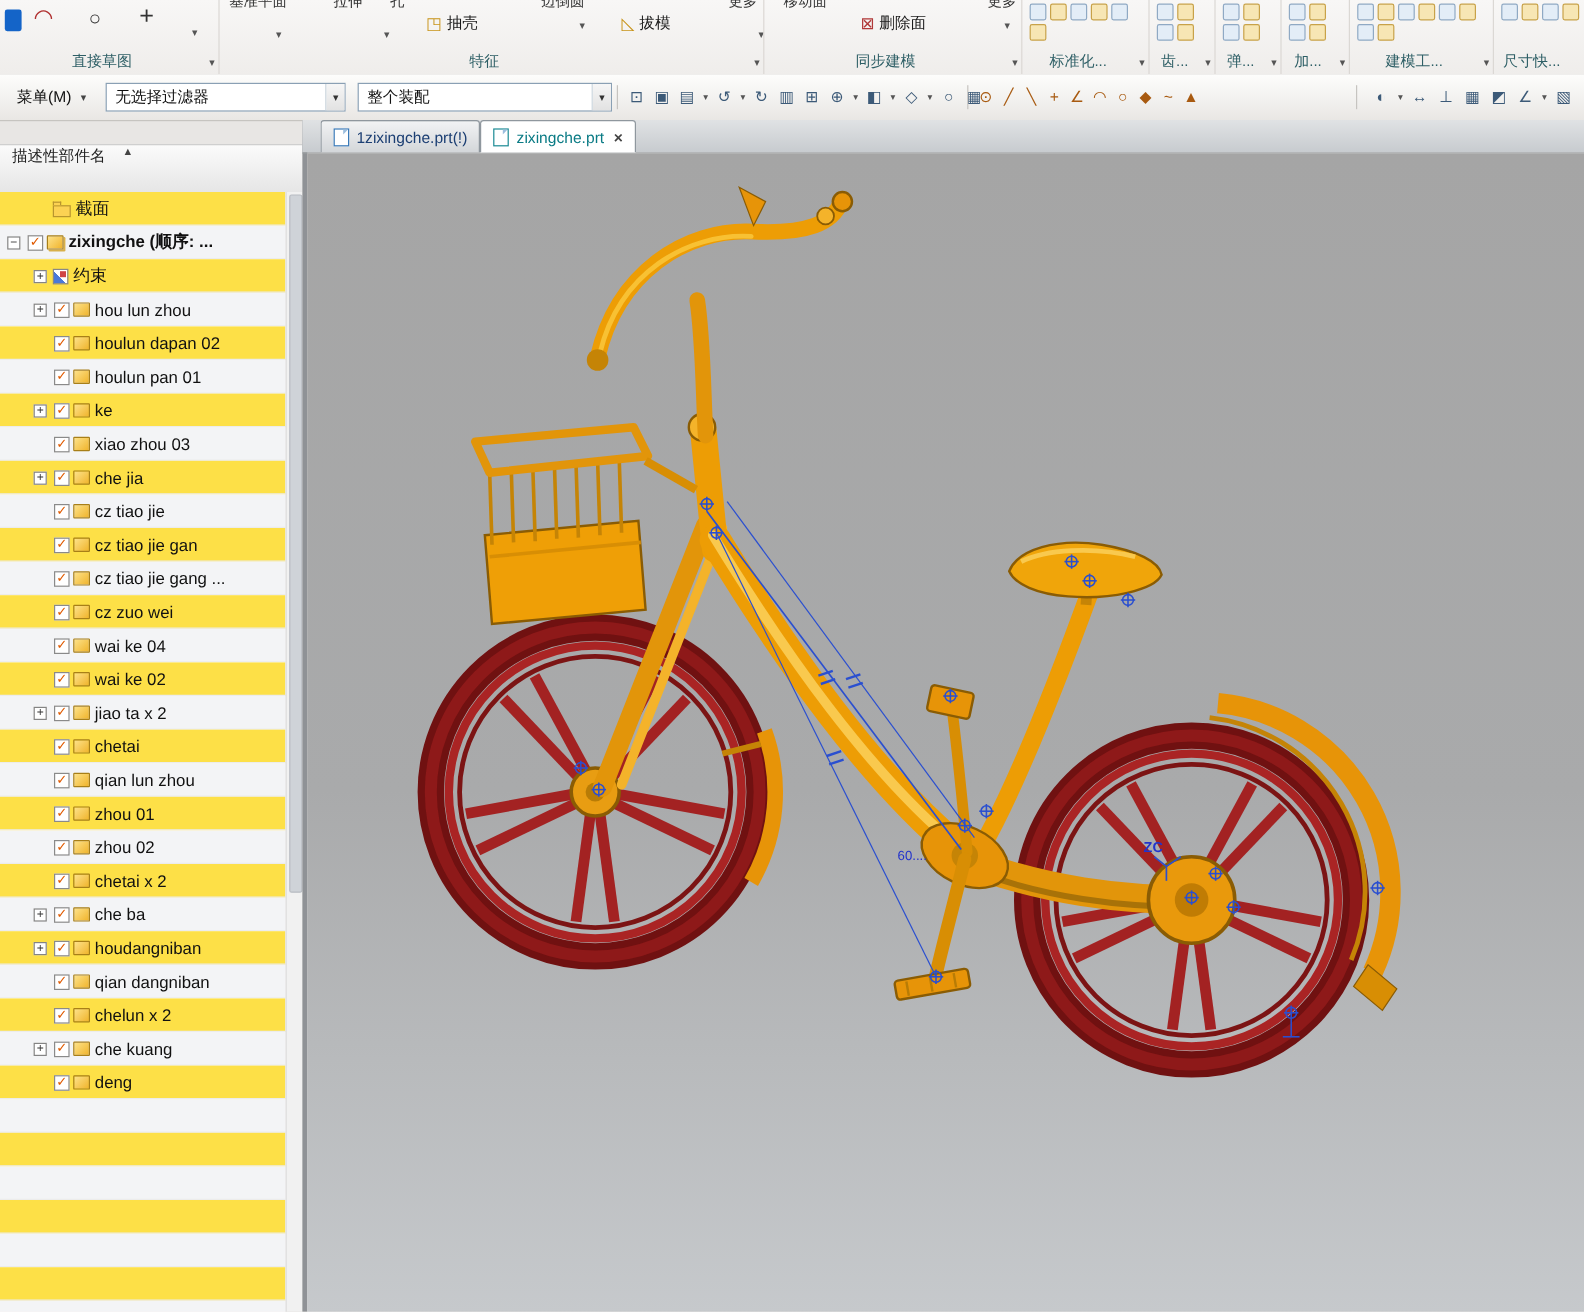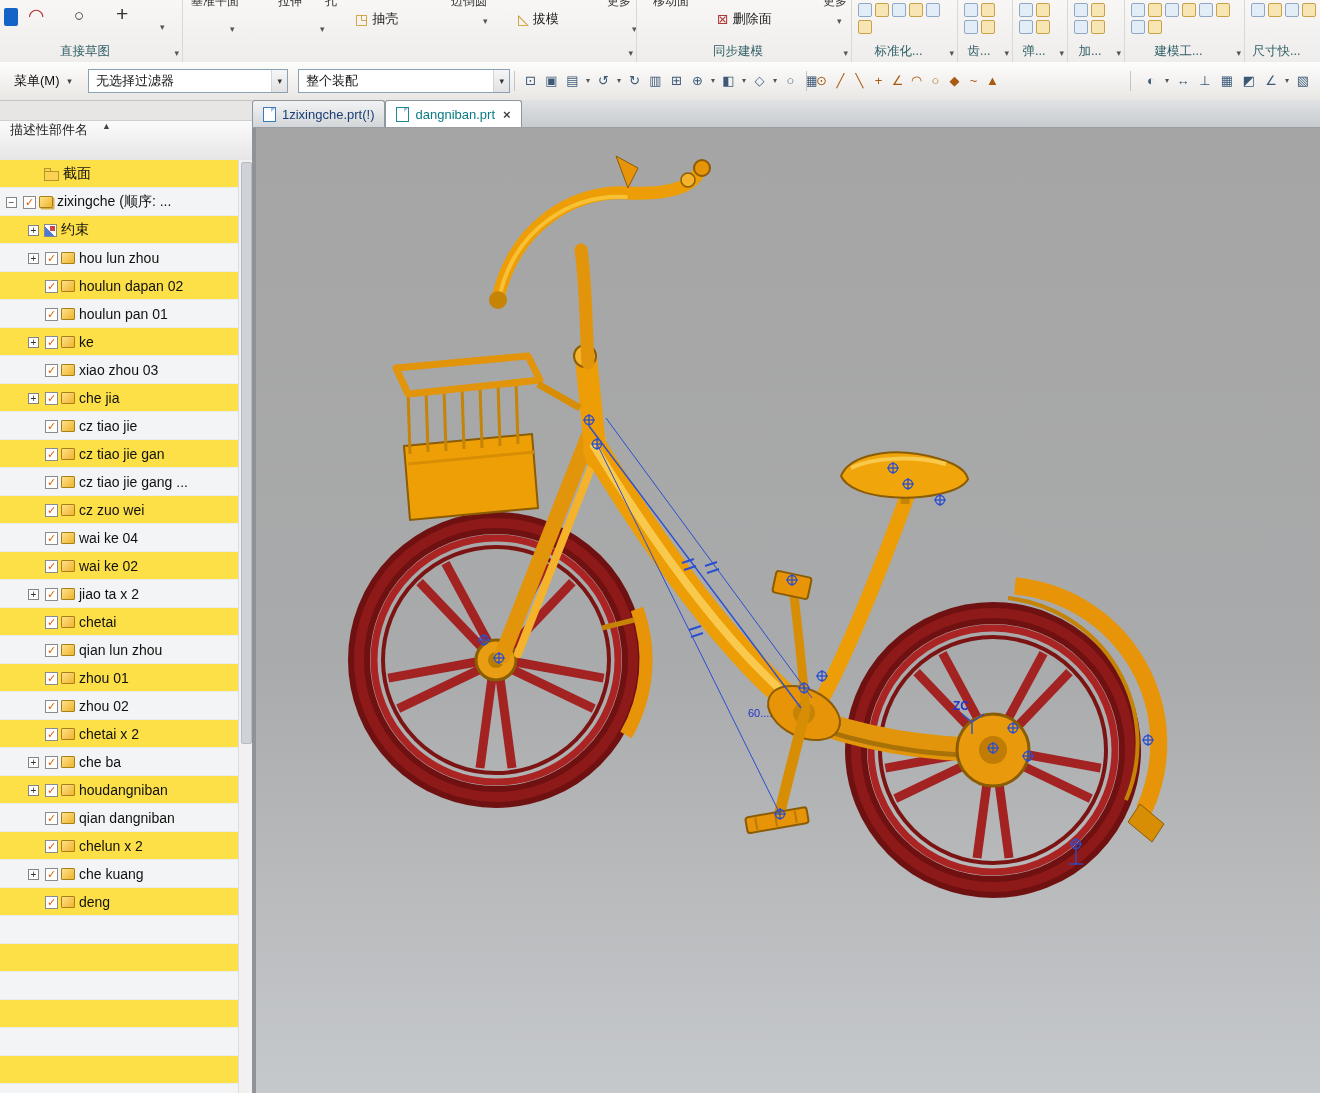--- a/index.html
+++ b/index.html
@@ -43,21 +43,21 @@
   #icons-left{left:520px;} #icons-snap{left:812px;} #icons-right{left:1140px;}
   .mi{width:21px;height:23px;line-height:23px;text-align:center;font-size:13px;color:#3c5a78;border-radius:2px;}
   #icons-right .mi{width:22px;}
   .mi-snap{width:19px;color:#a85a10;}
   .mi-caret{width:10px;line-height:23px;font-size:8px;color:#555;text-align:center;}
   .msep{position:absolute;top:9px;width:1px;height:20px;background:#c6c4c0;}
 
   
   .tabbar{position:absolute;left:252px;top:100px;width:1068px;height:28px;
     background:linear-gradient(#e0e2e4,#c7cbcf);border-bottom:1px solid #9a9da1;
-    display:flex;align-items:flex-end;padding-left:0;box-sizing:border-box;}
+    display:flex;align-items:flex-end;padding-left:15px;box-sizing:border-box;}
   .tab{height:27px;display:flex;align-items:center;gap:6px;padding:0 10px;font-size:13px;
     border:1px solid #8f979e;border-bottom:none;border-radius:3px 3px 0 0;box-sizing:border-box;}
   .tab.inactive{background:linear-gradient(#f2f3f4,#d3d6d9);color:#1c3f73;}
   .tab.active{background:#fff;color:#0a7b85;}
   .doc-icon{width:11px;height:13px;border:1px solid #3a7ab8;background:#fff;position:relative;}
   .doc-icon::after{content:"";position:absolute;right:0;top:0;border-left:4px solid #9cbede;border-bottom:4px solid transparent;}
   .doc-icon.teal{border-color:#1b8a94;}
   .tab-close{font-size:13px;font-weight:bold;color:#444;margin-left:2px;}
 
   
@@ -79,21 +79,21 @@
   .ticon{flex:none;margin-right:4px;}
   .icon-part,.icon-assembly{width:14px;height:12px;background:linear-gradient(135deg,#fde28a,#f0b42c);
     border:1px solid #a87f18;border-radius:1px;box-sizing:border-box;}
   .icon-assembly{box-shadow:1.5px 1.5px 0 #d8b04a;}
   .icon-folder{width:15px;height:10px;background:#fcd253;border:1px solid #b8962e;position:relative;margin-top:3px;box-sizing:border-box;}
   .icon-folder::before{content:"";position:absolute;top:-4px;left:-1px;width:7px;height:3px;background:#fcd253;border:1px solid #b8962e;border-bottom:none;box-sizing:border-box;}
   .icon-constraints{width:13px;height:13px;border:1px solid #888;box-sizing:border-box;position:relative;
     background:linear-gradient(45deg,#4a79d8 45%,#fff 45%);}
   .icon-constraints::after{content:"";position:absolute;right:1px;top:1px;width:5px;height:5px;background:#d04545;}
   .tlabel{font-size:14px;color:#111;white-space:nowrap;}
-  .tlabel.bold{font-weight:normal;text-align:center;}
+  .tlabel.bold{font-weight:bold;text-align:center;}
   .vscroll{position:absolute;left:238px;top:160px;width:14px;bottom:0;background:#f1f1f1;border-left:1px solid #dcdcdc;box-sizing:border-box;}
   .vthumb{position:absolute;top:2px;left:2px;width:9px;height:580px;background:#cfd3d8;border:1px solid #b8bcc2;border-radius:2px;}
   .panel-divider{position:absolute;left:252px;top:100px;width:4px;bottom:0;background:#8f9296;}
 
   
   .viewport{position:absolute;left:256px;top:128px;width:1064px;height:965px;
     background:linear-gradient(180deg,#a5a5a5 0%,#a9aaab 55%,#c6c9cc 100%);}
   .viewport svg{display:block;}
 </style>
 </head>
@@ -127,20 +127,21 @@
           <span class="bicon" style="color:#c8941a;">◳</span>
           <span>抽壳</span>
         </div>
         <span class="caret1" style="left:300px;top:16px;">▾</span>
         <div class="rbtn" style="left:335px;top:10px;">
           <span class="bicon" style="color:#c8941a;">◺</span>
           <span>拔模</span>
         </div>
         <span class="caret1" style="left:449px;top:24px;">▾</span>
       </div>
+      <div class="rgroup-label"><span>特征</span></div>
       <span class="group-caret">▾</span>
     </div>
 
     <div class="rgroup g3">
       <div class="rgroup-body">
         <span class="clip-label" style="left:16px;">移动面</span>
         <span class="clip-label" style="left:186px;">更多</span>
         <div class="rbtn" style="left:80px;top:10px;">
           <span class="bicon" style="color:#b03838;">⊠</span>
           <span>删除面</span>
@@ -486,21 +487,21 @@
   </div>
   <div class="panel-divider"></div>
 
   <div class="tabbar">
     <div class="tab inactive">
       <span class="doc-icon"></span>
       <span>1zixingche.prt(!)</span>
     </div>
     <div class="tab active">
       <span class="doc-icon teal"></span>
-      <span>dangniban.prt</span>
+      <span>zixingche.prt</span>
       <span class="tab-close">×</span>
     </div>
   </div>
 
   <div class="viewport">
     <svg width="1064" height="965" viewBox="0 0 1064 965">
       <defs>
         <g id="sp">
           <line x1="-4" y1="18" x2="-16" y2="108" stroke="#a32222" stroke-width="9"></line>
           <line x1="4" y1="18" x2="16" y2="108" stroke="#a32222" stroke-width="9"></line>

